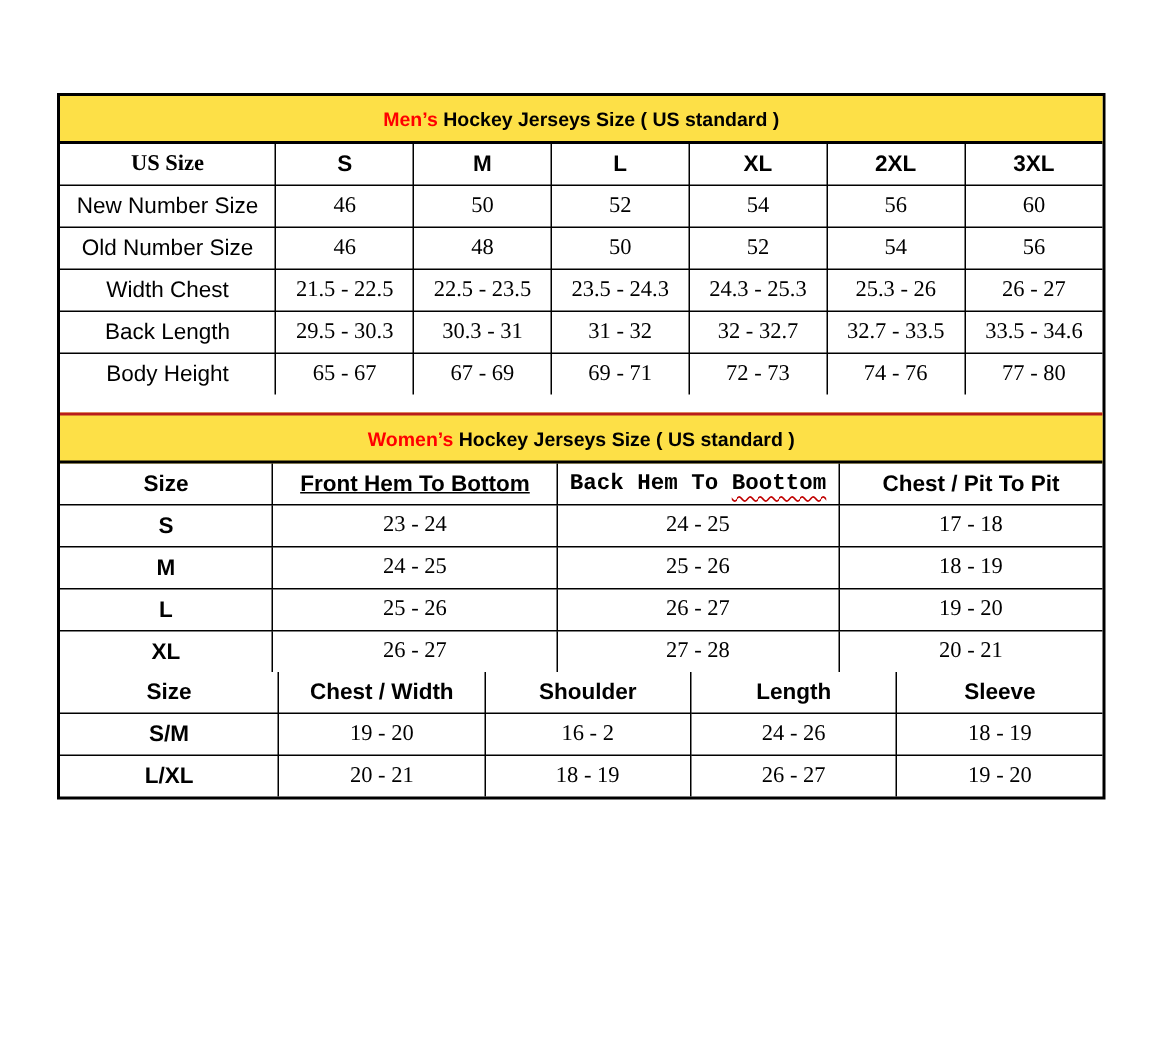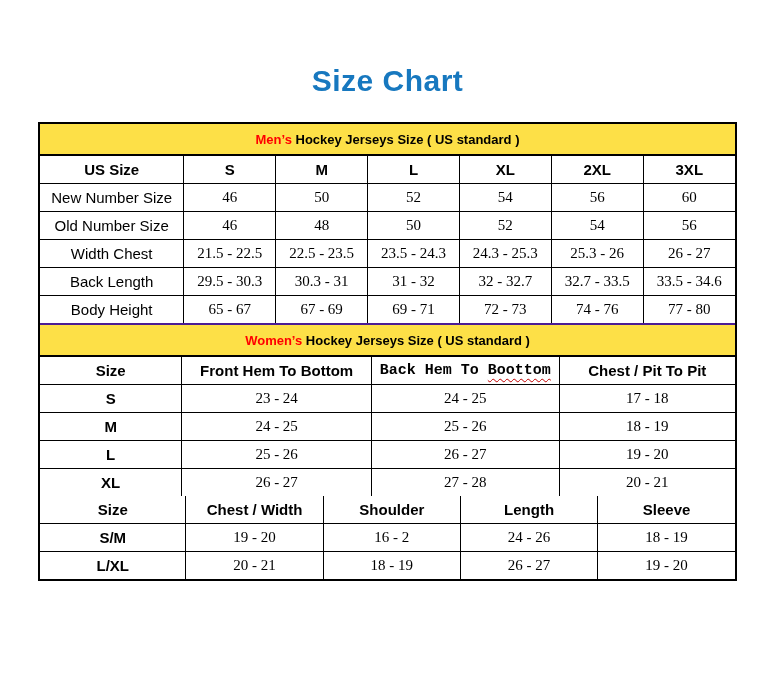--- a/index.html
+++ b/index.html
@@ -29,21 +29,21 @@
   }
   .banner {
     background: #fde047;
     text-align: center;
     padding: 8px 0 7px 0;
     font-size: 13px;
     font-weight: 700;
     border-bottom: 2px solid #000;
   }
   .banner .hl { color: #FF0000; }
-  section + section .banner { border-top: 2px solid #4c1d95; }
+  section + section .banner { border-top: 2px solid #b91c1c; margin-top: 12px; }
   .size-table {
     width: 100%;
     border-collapse: collapse;
     table-layout: fixed;
   }
   .size-table th, .size-table td {
     border: 1px solid #000;
     text-align: center;
     font-size: 15px;
     line-height: 21px;
@@ -52,40 +52,39 @@
     white-space: nowrap;
   }
   .size-table thead th { font-weight: 700; border-top: none; }
   .size-table tr > *:first-child { border-left: none; }
   .size-table tr > *:last-child { border-right: none; }
   .size-table tbody tr:last-child > * { border-bottom: none; }
   .size-table td { font-weight: 400; font-family: Liberation Serif, serif; }
   .row-label { font-weight: 400; }
   .row-label.bold { font-weight: 700; }
   
-  .size-table[data-section="0"] thead th:nth-child(1) { width: 20.7%; }
+  .size-table[data-section="0"] thead th:nth-child(1) { width: 20.7%; font-family: Liberation Serif, serif; }
   .size-table[data-section="1"] thead th:nth-child(1) { width: 20.4%; }
-  .size-table[data-section="1"] thead th:nth-child(2) { width: 27.3%; }
+  .size-table[data-section="1"] thead th:nth-child(2) { width: 27.3%; text-decoration: underline; }
   .size-table[data-section="1"] thead th:nth-child(3) { width: 27.0%; font-family: Liberation Mono, monospace; }
   .size-table[data-section="1"] thead th:nth-child(4) { width: 25.3%; }
   .size-table[data-section="2"] thead th:nth-child(1) { width: 21.0%; }
   .wavy {
     text-decoration-line: underline;
     text-decoration-style: wavy;
     text-decoration-color: #C00000;
     text-decoration-thickness: 1px;
     text-underline-offset: 4px;
   }
 </style>
 </head>
 <body>
 
 <div class="page">
 
-  <h1 class="page-title">Size Chart</h1>
 
   <div class="chart-box">
 
     <section>
       <div class="banner"><span class="hl">Men’s</span><span> Hockey Jerseys Size ( US standard )</span></div>
       <table class="size-table" data-section="0">
           <thead>
             <tr>
               <th>US Size</th>
               <th>S</th>

